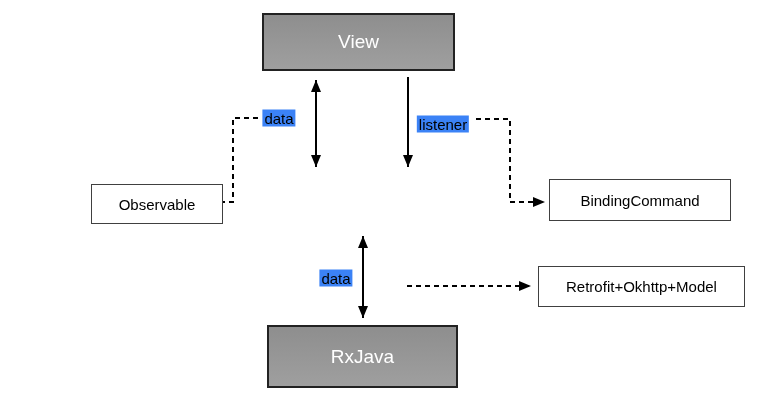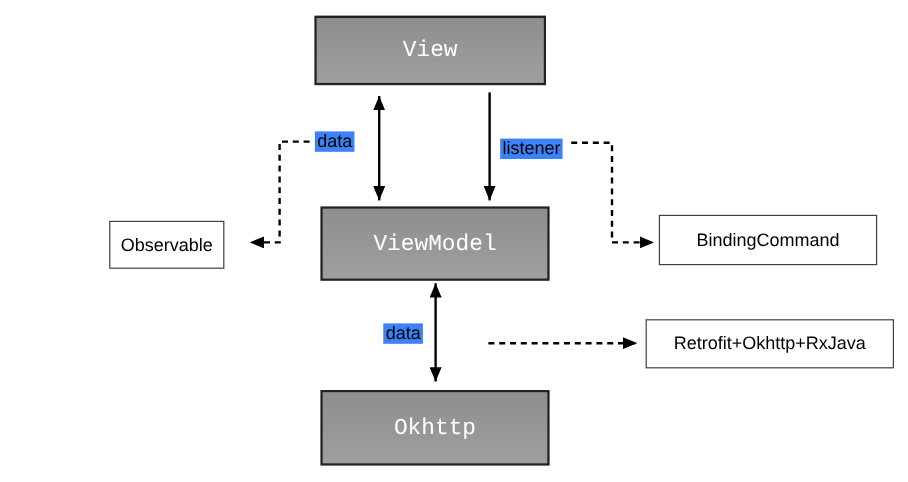--- a/index.html
+++ b/index.html
@@ -29,32 +29,31 @@
     display: flex;
     align-items: center;
     justify-content: center;
     text-align: center;
   }
   .node.gray {
     background: linear-gradient(to bottom, #8e8e8e 0%, #9f9f9f 100%);
     border: 2px solid #222222;
     color: #ffffff;
     font-size: 19px;
-    font-family: Liberation Mono, monospace;
   }
   .node.plain {
     background: #ffffff;
     border: 1px solid #404040;
     color: #000000;
     font-size: 15px;
   }
   #node-view       { left: 262px; top: 13px;  width: 193px; height: 58px; }
   #node-viewmodel  { left: 267px; top: 172px; width: 191px; height: 62px; }
   #node-model      { left: 267px; top: 325px; width: 191px; height: 63px; }
-  #node-observable     { left: 91px;  top: 184px; width: 96px; height: 40px; }
+  #node-observable     { left: 91px;  top: 184px; width: 132px; height: 40px; }
   #node-bindingcommand { left: 549px; top: 179px; width: 182px; height: 42px; }
   #node-retrofit       { left: 538px; top: 266px; width: 207px; height: 41px; }
   .edge-label {
     position: absolute;
     transform: translate(-50%, -50%);
     font-size: 15px;
     color: #000000;
     white-space: nowrap;
     background: #3b82f6;
     padding: 0 2px;
@@ -85,38 +84,35 @@
 
     <path d="M476,119 H510 V202 H545" fill="none" stroke="#000000" stroke-width="2" stroke-dasharray="5 4" marker-end="url(#arrowhead)"></path>
 
     <path d="M407,286 H531" fill="none" stroke="#000000" stroke-width="2" stroke-dasharray="5 4" marker-end="url(#arrowhead)"></path>
   </svg>
 
   <div class="node gray" id="node-view">
     <span>View</span>
   </div>
 
-  <div class="node gray" id="node-viewmodel">
-    <span>ViewModel</span>
-  </div>
 
   <div class="node gray" id="node-model">
-    <span>Okhttp</span>
+    <span>RxJava</span>
   </div>
 
   <div class="node plain" id="node-observable">
     <span>Observable</span>
   </div>
 
   <div class="node plain" id="node-bindingcommand">
     <span>BindingCommand</span>
   </div>
 
   <div class="node plain" id="node-retrofit">
-    <span>Retrofit+Okhttp+RxJava</span>
+    <span>Retrofit+Okhttp+Model</span>
   </div>
 
   <div class="edge-label" id="label-data-top">data</div>
 
   <div class="edge-label" id="label-listener">listener</div>
 
   <div class="edge-label" id="label-data-bottom">data</div>
 
 </div>
 

